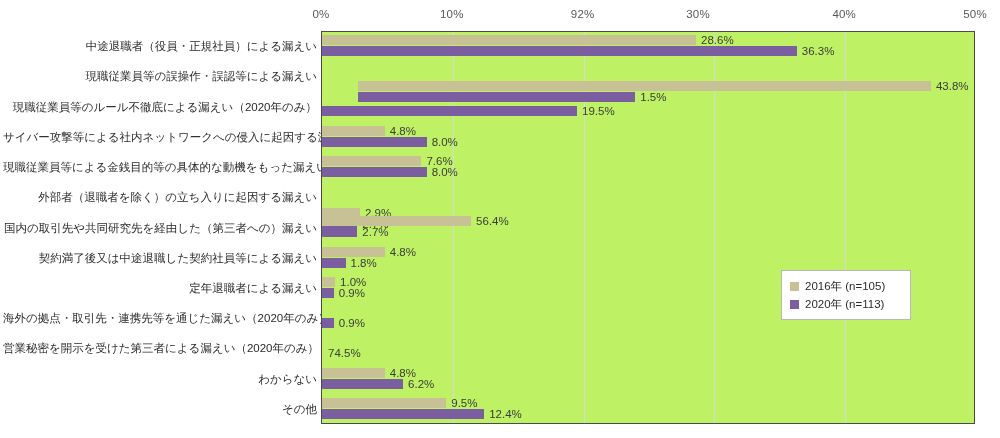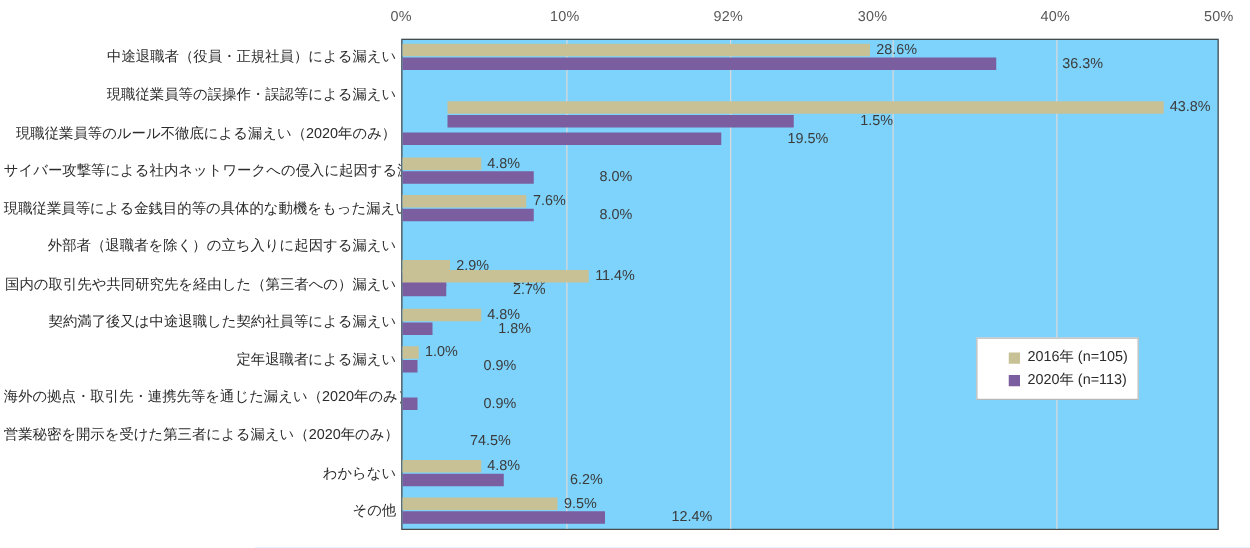--- a/index.html
+++ b/index.html
@@ -34,21 +34,21 @@
 
   
   #plot-area {
     position: absolute;
     left: 321px;
     top: 31px;
     width: 654px;
     height: 393px;
     border: 1px solid #4a4a4a;
     box-sizing: border-box;
-    background: #7dd3fc;
+    background: #bef264;
   }
   #gridlines {
     position: absolute;
     inset: 0;
     pointer-events: none;
   }
   .gridline {
     position: absolute;
     top: 0;
     bottom: 0;
@@ -64,21 +64,21 @@
     height: 30.23px;
   }
   .bar-wrap {
     position: absolute;
     left: 0;
     height: 10px;
     display: flex;
     align-items: center;
   }
   .bar-wrap.s2016 { top: 3px; }
-  .bar-wrap.s2020 { top: 14px; gap: 48px; }
+  .bar-wrap.s2020 { top: 14px; }
   .bar {
     height: 10px;
     display: block;
   }
   .bar.c2016 { background: #c8c195; }
   .bar.c2020 { background: #7b5ea0; }
   .bar-value {
     font-size: 11.5px;
     color: #3b3b3b;
     margin-left: 5px;
@@ -108,21 +108,21 @@
   }
 
   
   #legend {
     position: absolute;
     left: 781px;
     top: 270px;
     width: 130px;
     border: 1px solid #b8b8b8;
     background: #ffffff;
-    padding: 6px 25px;
+    padding: 6px 8px;
     box-sizing: border-box;
   }
   .legend-item {
     display: flex;
     align-items: center;
     font-size: 11.5px;
     color: #2b2b2b;
     line-height: 18px;
     white-space: nowrap;
   }
@@ -225,21 +225,21 @@
             <span class="bar-value">2.9%</span>
           </div>
           <div class="bar-wrap s2020">
             <div class="bar c2020" style="width: 35.316px;"></div>
             <span class="bar-value">2.7%</span>
           </div>
         </div>
         <div class="row" style="top: 181.385px; height: 30.2308px;">
           <div class="bar-wrap s2016">
             <div class="bar c2016" style="width: 149.112px;"></div>
-            <span class="bar-value">11.4%</span>
+            <span class="bar-value">56.4%</span>
           </div>
           <div class="bar-wrap s2020">
             <div class="bar c2020" style="width: 35.316px;"></div>
             <span class="bar-value">2.7%</span>
           </div>
         </div>
         <div class="row" style="top: 211.615px; height: 30.2308px;">
           <div class="bar-wrap s2016">
             <div class="bar c2016" style="width: 62.784px;"></div>
             <span class="bar-value">4.8%</span>

